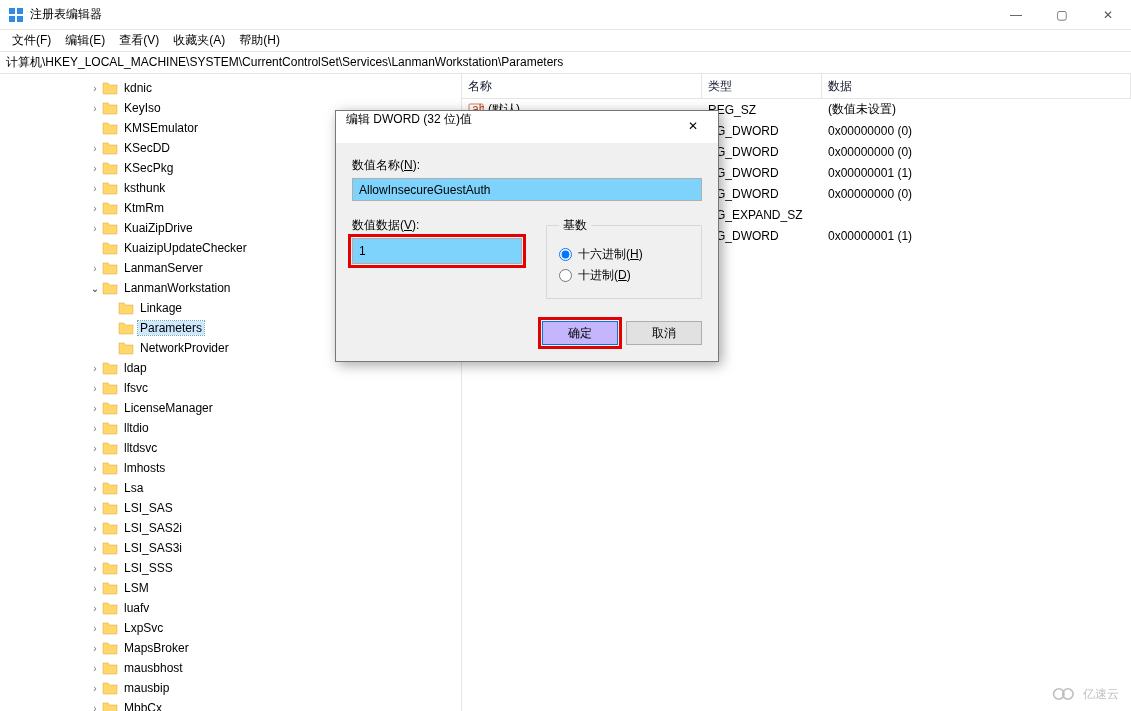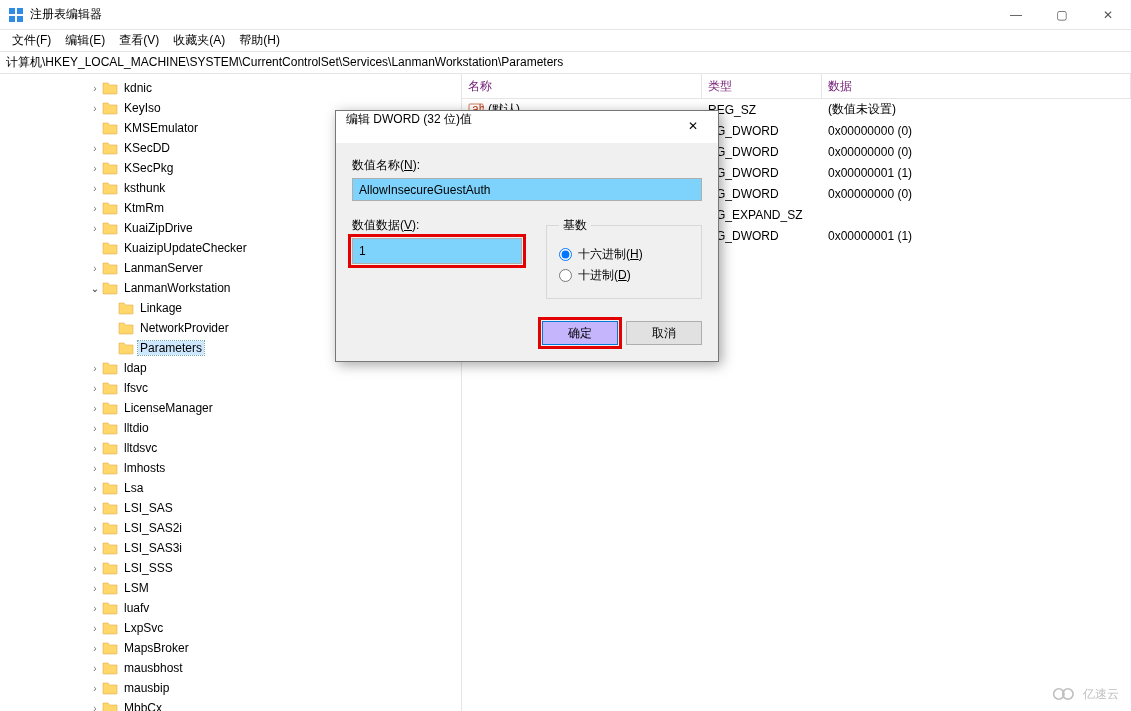--- a/index.html
+++ b/index.html
@@ -30,21 +30,21 @@
 .caret { width:14px; display:inline-flex; justify-content:center; color:#777; font-size:10px; }
 .caret.open { color:#333; }
 .folder-icon { width:16px; height:16px; margin-right:4px; display:inline-block; }
 .folder-icon svg { width:16px; height:16px; }
 .tree-label.sel { background:#cde8ff; outline:1px dotted #7aa; padding:0 2px; }
 .tree-label { padding:0 2px; }
 
 
 .listpane { flex:1; display:flex; flex-direction:column; }
 .listhead { height:25px; display:flex; border-bottom:1px solid #e5e5e5; }
-.listhead .col { display:flex; align-items:center; padding-left:6px; border-right:1px solid #e5e5e5; color:#701a75; }
+.listhead .col { display:flex; align-items:center; padding-left:6px; border-right:1px solid #e5e5e5; color:#0f172a; }
 .col-name { width:240px; } .col-type { width:120px; } .col-data { flex:1; }
 .listbody { flex:1; overflow:auto; }
 .row { height:21px; display:flex; align-items:center; }
 .row .cell { padding-left:6px; display:flex; align-items:center; gap:4px; }
 .row .cell.nm { width:240px; } .row .cell.tp { width:120px; } .row .cell.dt { flex:1; }
 .valicon { width:16px; height:16px; display:inline-block; }
 .valicon svg { width:16px; height:16px; }
 
 
 .dialog { position:absolute; left:335px; top:110px; width:384px; background:#fff; border:1px solid #777; box-shadow:3px 3px 12px rgba(0,0,0,0.35); }
@@ -199,28 +199,28 @@
         <span class="folder-icon"><svg viewBox="0 0 16 16">
             <use href="#folder"></use>
           </svg></span>
         <span class="tree-label">Linkage</span>
       </div>
       <div class="tree-row" style="padding-left: 104px;">
         <span class="caret"></span>
         <span class="folder-icon"><svg viewBox="0 0 16 16">
             <use href="#folder"></use>
           </svg></span>
-        <span class="tree-label">NetworkProvider</span>
+        <span class="tree-label sel">Parameters</span>
       </div>
       <div class="tree-row" style="padding-left: 104px;">
         <span class="caret"></span>
         <span class="folder-icon"><svg viewBox="0 0 16 16">
             <use href="#folder"></use>
           </svg></span>
-        <span class="tree-label sel">Parameters</span>
+        <span class="tree-label">NetworkProvider</span>
       </div>
       <div class="tree-row" style="padding-left: 88px;">
         <span class="caret">›</span>
         <span class="folder-icon"><svg viewBox="0 0 16 16">
             <use href="#folder"></use>
           </svg></span>
         <span class="tree-label">ldap</span>
       </div>
       <div class="tree-row" style="padding-left: 88px;">
         <span class="caret">›</span>

